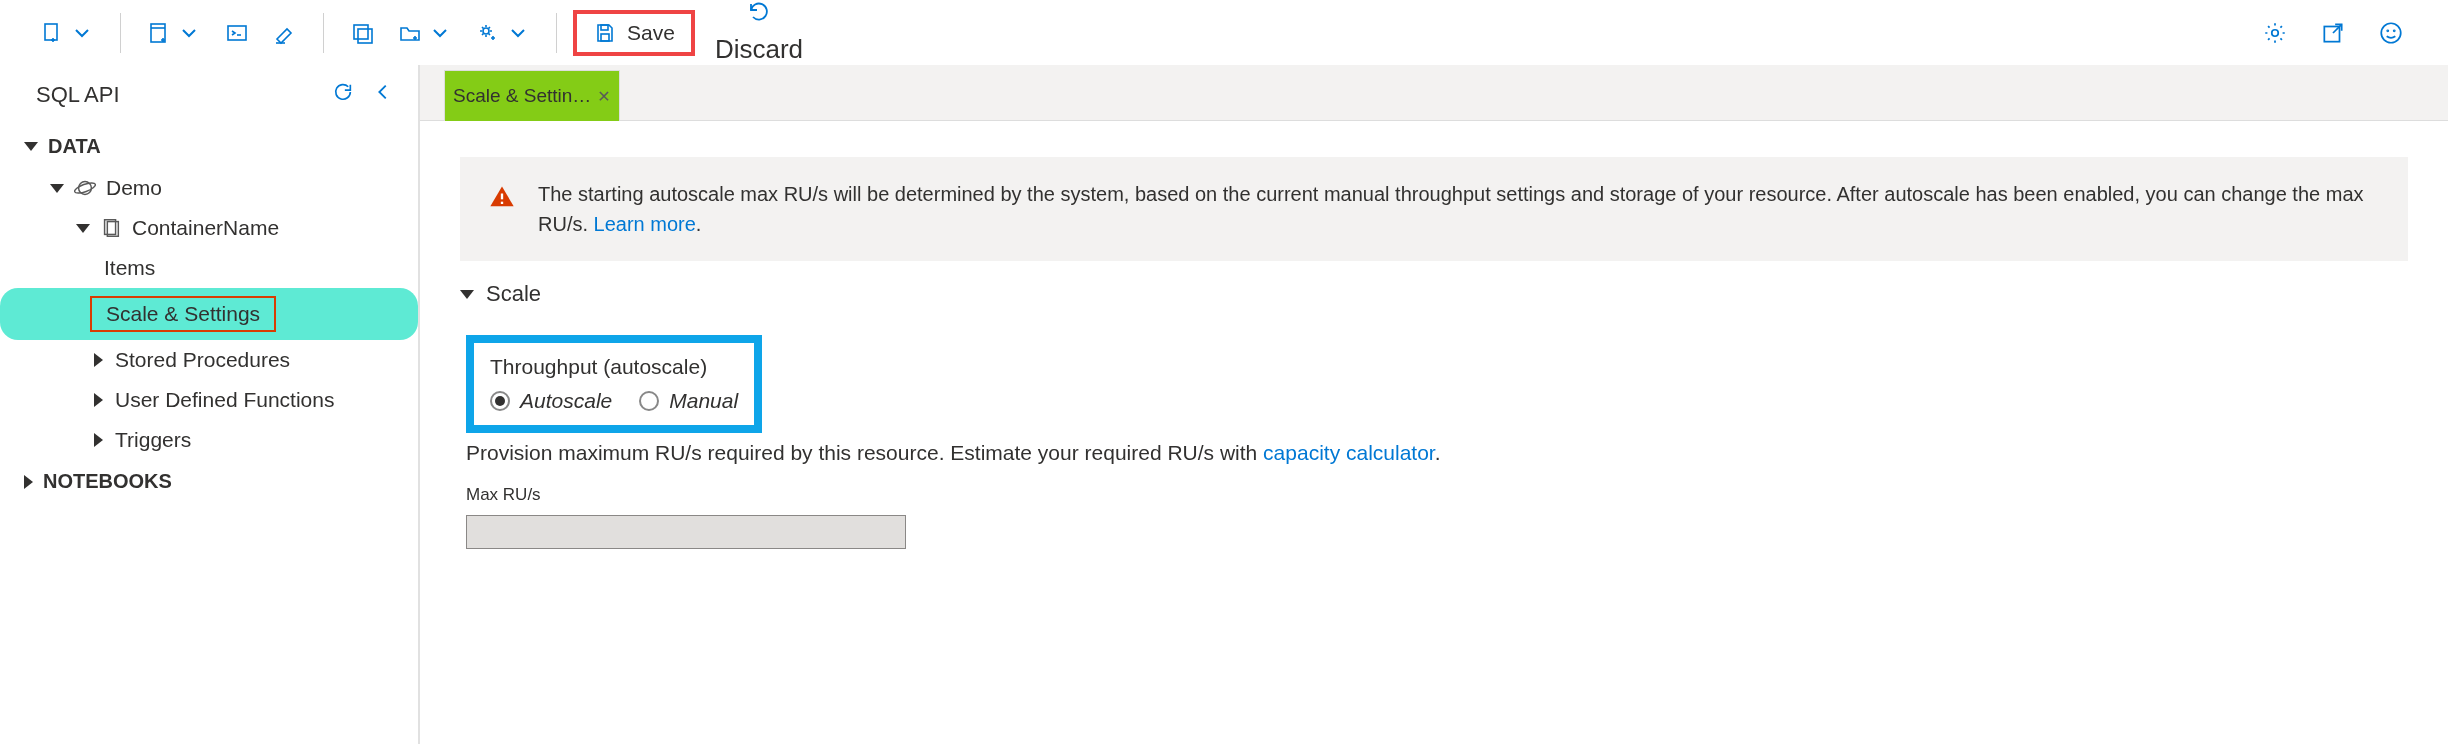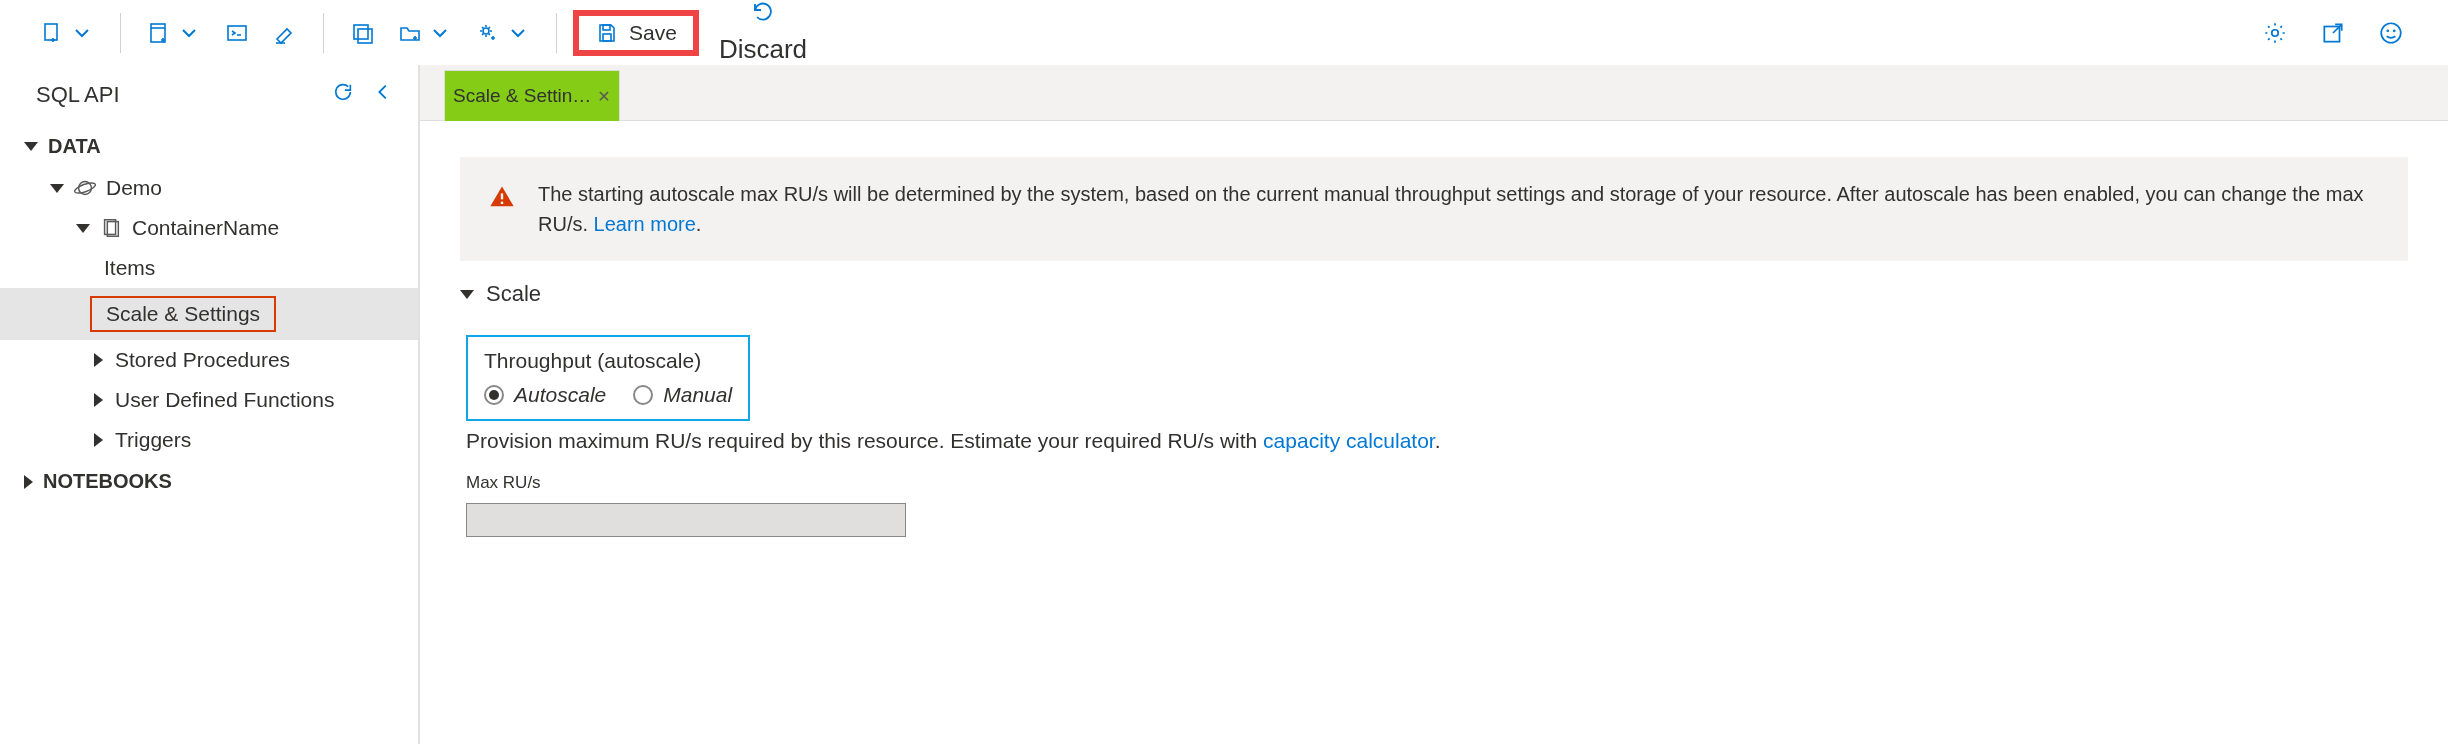--- a/index.html
+++ b/index.html
@@ -41,21 +41,21 @@
     }
     .tb-chevron-down {
       margin-left: 6px;
       color: #0078d4;
     }
     .tb-save {
       display: flex;
       align-items: center;
       gap: 10px;
       padding: 0 16px;
-      border: 6px solid #ef4444;
+      border: 4px solid #ef4444;
       height: 46px;
       color: #323130;
       font-size: 21px;
       cursor: pointer;
     }
     .tb-save svg { color: #0078d4; }
     .tb-discard {
       display: flex;
       align-items: center;
       gap: 10px;
@@ -133,21 +133,22 @@
       font-size: 21px;
       cursor: pointer;
     }
     .tree-item.l2 { padding-left: 76px; }
     .tree-leaf {
       padding: 8px 0 8px 104px;
       font-size: 21px;
       cursor: pointer;
     }
     .tree-leaf.selected-wrap {
-      background: #e5e5e5;
+      background: #5eead4;
+      border-radius: 18px;
     }
     .tree-leaf-highlight {
       display: inline-block;
       border: 2px solid #d83b01;
       padding: 4px 14px;
       margin-left: -14px;
     }
     .tree-expandable {
       display: flex;
       align-items: center;
@@ -214,21 +215,21 @@
     
     .section-head {
       display: flex;
       align-items: center;
       gap: 12px;
       font-size: 22px;
       margin-bottom: 28px;
     }
     
     .field-group {
-      border: 2px solid #0ea5e9;
+      border: 8px solid #0ea5e9;
       padding: 12px 16px;
       display: inline-block;
       margin-bottom: 8px;
     }
     .field-label {
       font-size: 21px;
       margin-bottom: 10px;
     }
     .radio-row {
       display: flex;

